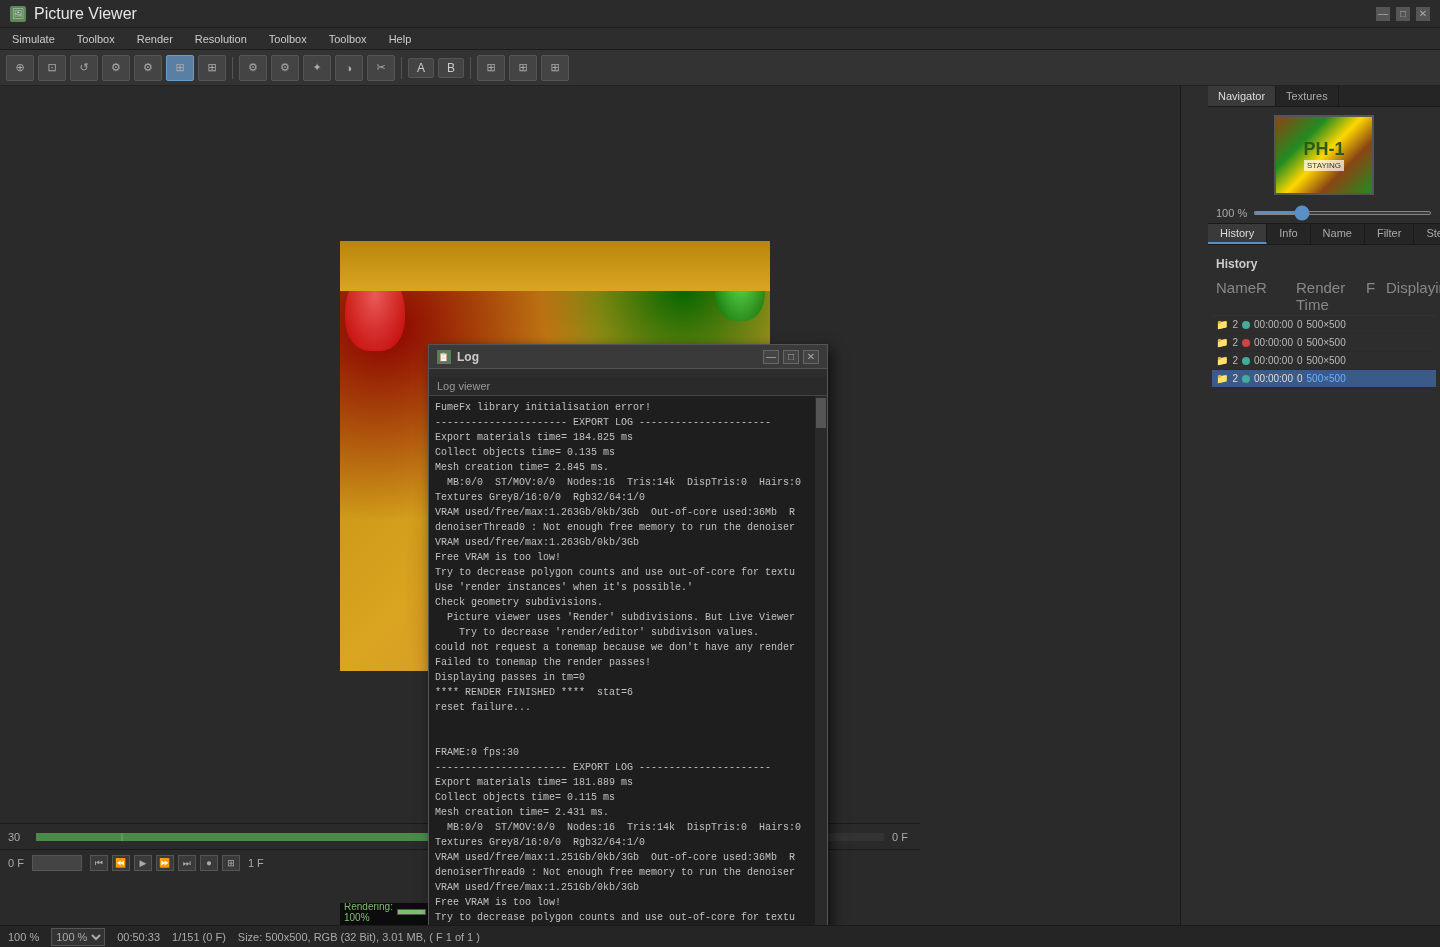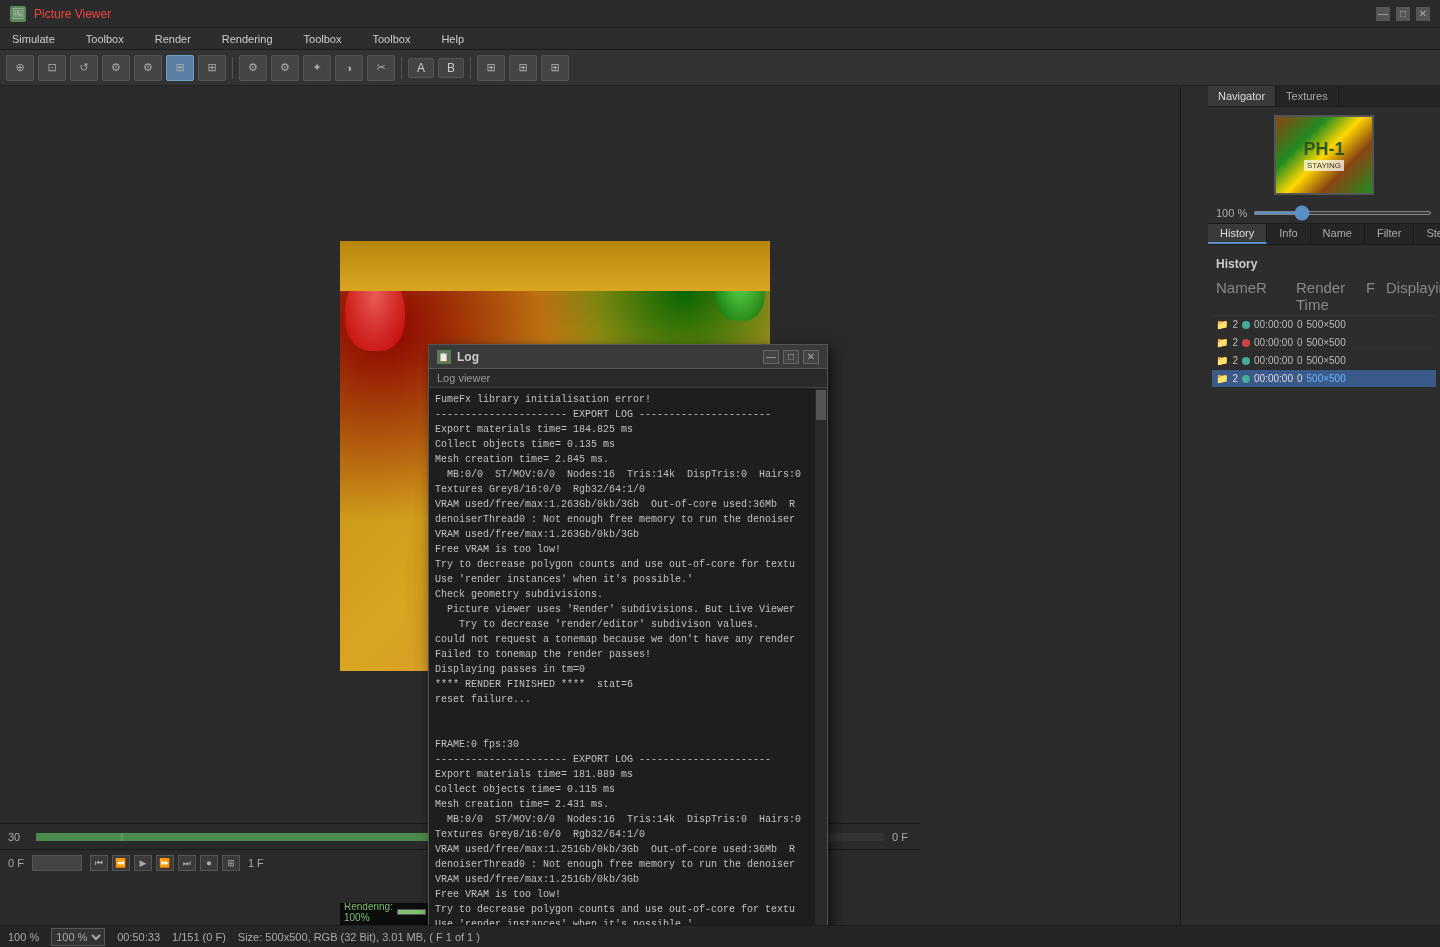--- a/index.html
+++ b/index.html
@@ -32,22 +32,22 @@
       width: 16px;
       height: 16px;
       background: #5a8a5a;
       border-radius: 2px;
       display: flex;
       align-items: center;
       justify-content: center;
       font-size: 10px;
     }
     .title-bar-title {
-      color: #ef4444;
-      font-size: 12px;
+      color: #e5e5e5;
+      font-size: 16px;
     }
     .title-bar-controls {
       display: flex;
       gap: 6px;
     }
     .title-bar-btn {
       width: 14px;
       height: 14px;
       background: #555;
       border: none;
@@ -60,21 +60,21 @@
     }
 
     
     .menu-bar {
       background: #2d2d2d;
       height: 22px;
       display: flex;
       align-items: center;
       padding: 0 4px;
       border-bottom: 1px solid #1a1a1a;
-      gap: 15px;
+      gap: 6px;
     }
     .menu-item {
       color: #ccc;
       font-size: 11px;
       padding: 2px 8px;
       cursor: pointer;
     }
 
     
     .toolbar {
@@ -448,20 +448,21 @@
       display: flex;
       align-items: center;
       justify-content: center;
     }
     .log-subtitle {
       padding: 3px 8px;
       font-size: 11px;
       color: #999;
       background: #2a2a2a;
       border-bottom: 1px solid #444;
+      margin-top: 8px;
     }
     .log-content {
       flex: 1;
       height: 560px;
       overflow: hidden;
       position: relative;
       background: #1e1e1e;
     }
     .log-text {
       padding: 4px 6px;
@@ -531,21 +532,21 @@
     <button class="title-bar-btn">—</button>
     <button class="title-bar-btn">□</button>
     <button class="title-bar-btn">✕</button>
   </div>
 </div>
 
 <div class="menu-bar">
   <span class="menu-item">Simulate</span>
   <span class="menu-item">Toolbox</span>
   <span class="menu-item">Render</span>
-  <span class="menu-item">Rendering</span>
+  <span class="menu-item">Resolution</span>
   <span class="menu-item">Toolbox</span>
   <span class="menu-item">Toolbox</span>
   <span class="menu-item">Help</span>
 </div>
 
 <div class="toolbar">
   <button class="toolbar-btn">⊕</button>
   <button class="toolbar-btn">⊡</button>
   <button class="toolbar-btn">↺</button>
   <button class="toolbar-btn">⚙</button>

